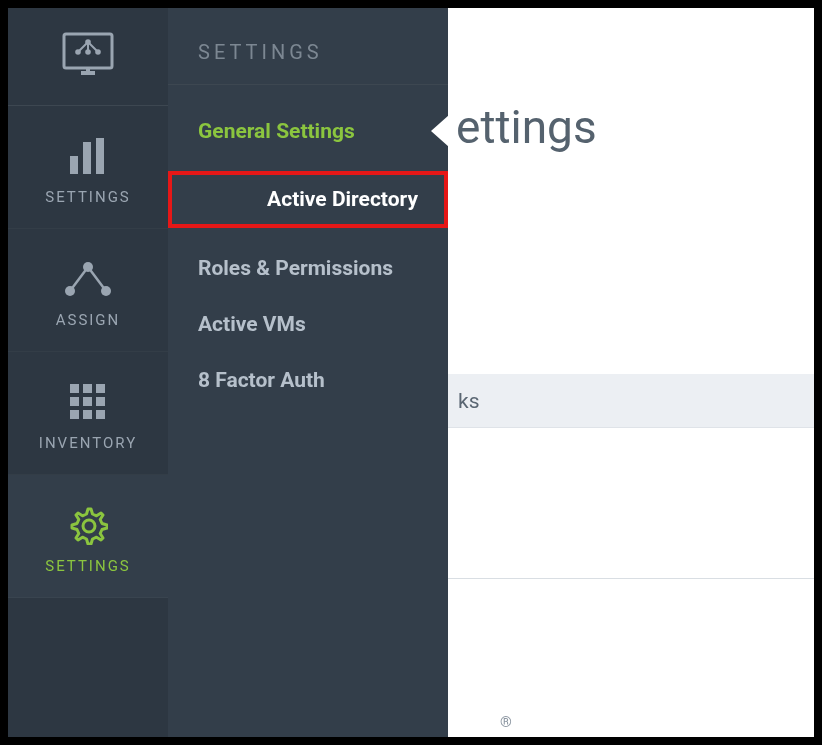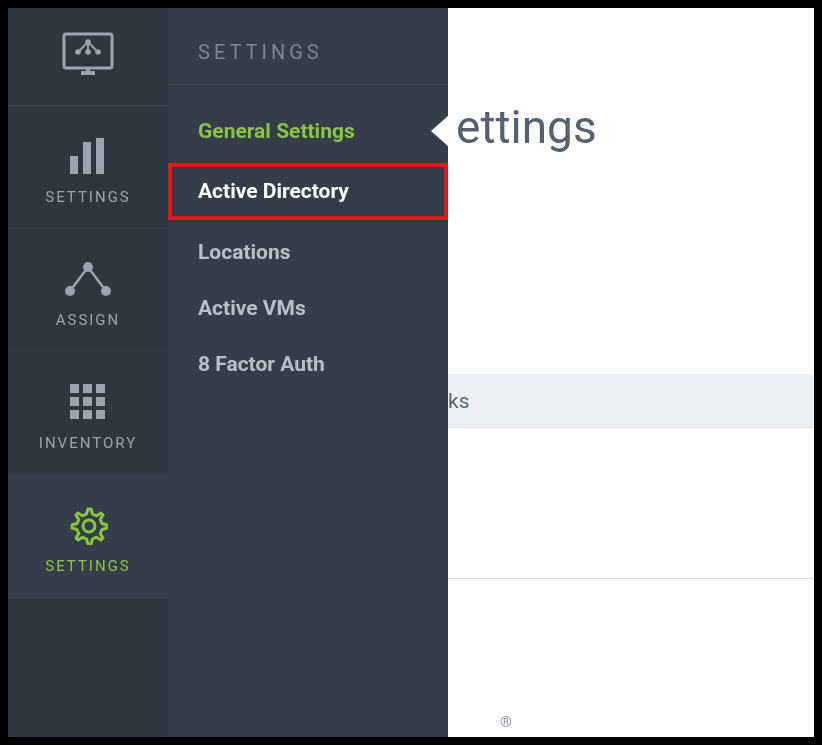--- a/index.html
+++ b/index.html
@@ -94,21 +94,22 @@
       position: relative;
       font-weight: bold;
     }
     .menu-item.selected {
       color: #8bc53f;
     }
     .menu-item.highlighted {
       color: #ffffff;
       border: 4px solid #e61717;
       padding: 10px 26px;
-      margin: 4px 0;
+      margin: 12px 0;
+      text-align: right;
     }
     .pointer {
       position: absolute;
       right: -1px;
       top: 50%;
       transform: translateY(-50%);
       width: 0;
       height: 0;
       border-top: 16px solid transparent;
       border-bottom: 16px solid transparent;
@@ -126,20 +127,21 @@
       color: #55626e;
       padding-left: 8px;
       margin-top: 52px;
     }
     .content-block {
       margin-top: 220px;
       background: #eceff3;
       height: 54px;
       display: flex;
       align-items: center;
+      padding-left: 10px;
       color: #5a6672;
       font-size: 21px;
       border-bottom: 1px solid #dfe3e8;
     }
     .content-divider {
       margin-top: 150px;
       border-top: 1px solid #d9dee3;
       height: 1px;
     }
     .reg-mark {
@@ -230,21 +232,21 @@
     <div class="header">SETTINGS</div>
     <div class="menu">
       <div class="menu-item selected">
         <span>General Settings</span>
         <span class="pointer"></span>
       </div>
       <div class="menu-item highlighted">
         <span>Active Directory</span>
       </div>
       <div class="menu-item">
-        <span>Locations</span>
+        <span>Roles &amp; Permissions</span>
       </div>
       <div class="menu-item">
         <span>Active VMs</span>
       </div>
       <div class="menu-item">
         <span>8 Factor Auth</span>
       </div>
     </div>
   </div>
 

